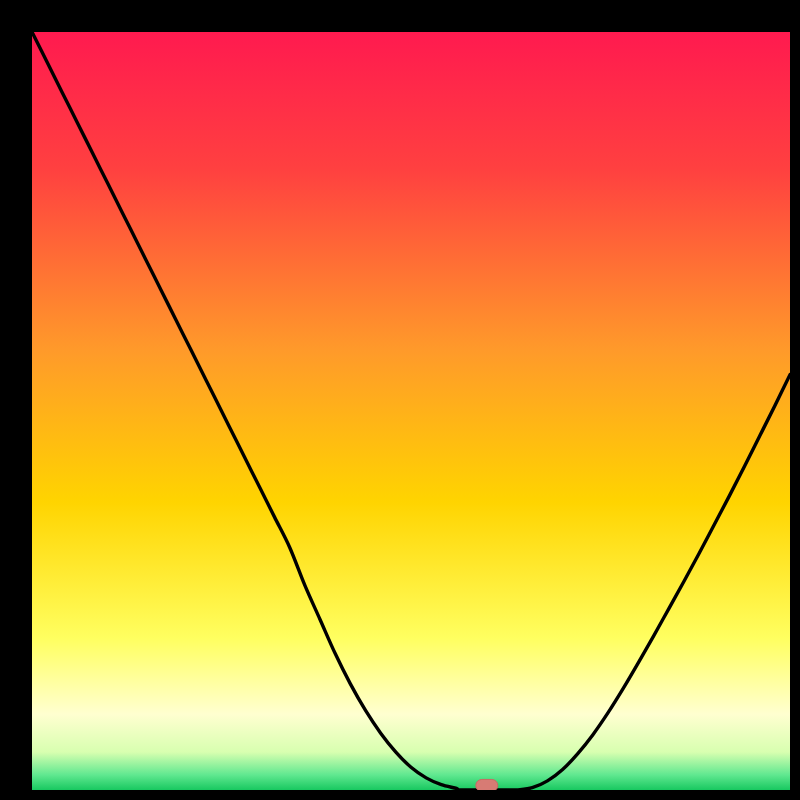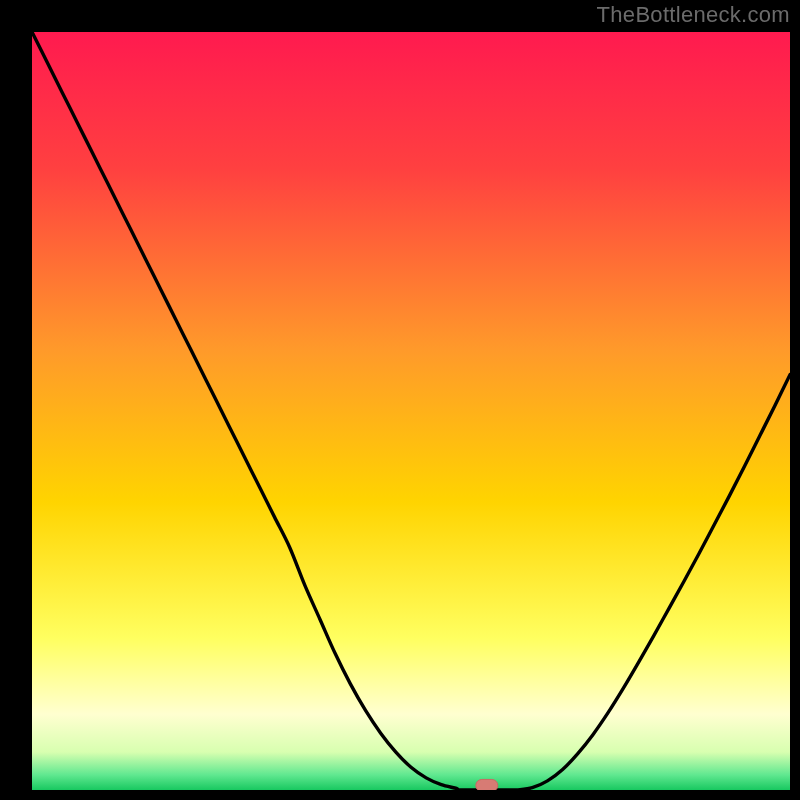--- a/index.html
+++ b/index.html
@@ -32,21 +32,20 @@
     left: 0;
     top: 0;
     width: 800px;
     height: 800px;
   }
 </style>
 </head>
 <body>
 <div class="wrap">
 
-  <div class="attribution">TheBottleneck.com</div>
 
   <svg class="plot" viewBox="0 0 800 800">
     <defs>
       <linearGradient id="bg-grad" x1="0" y1="0" x2="0" y2="1">
         <stop offset="0%" stop-color="#ff1a4f"></stop>
         <stop offset="18%" stop-color="#ff4040"></stop>
         <stop offset="42%" stop-color="#ff9a2a"></stop>
         <stop offset="62%" stop-color="#ffd400"></stop>
         <stop offset="80%" stop-color="#ffff60"></stop>
         <stop offset="90%" stop-color="#ffffd0"></stop>

